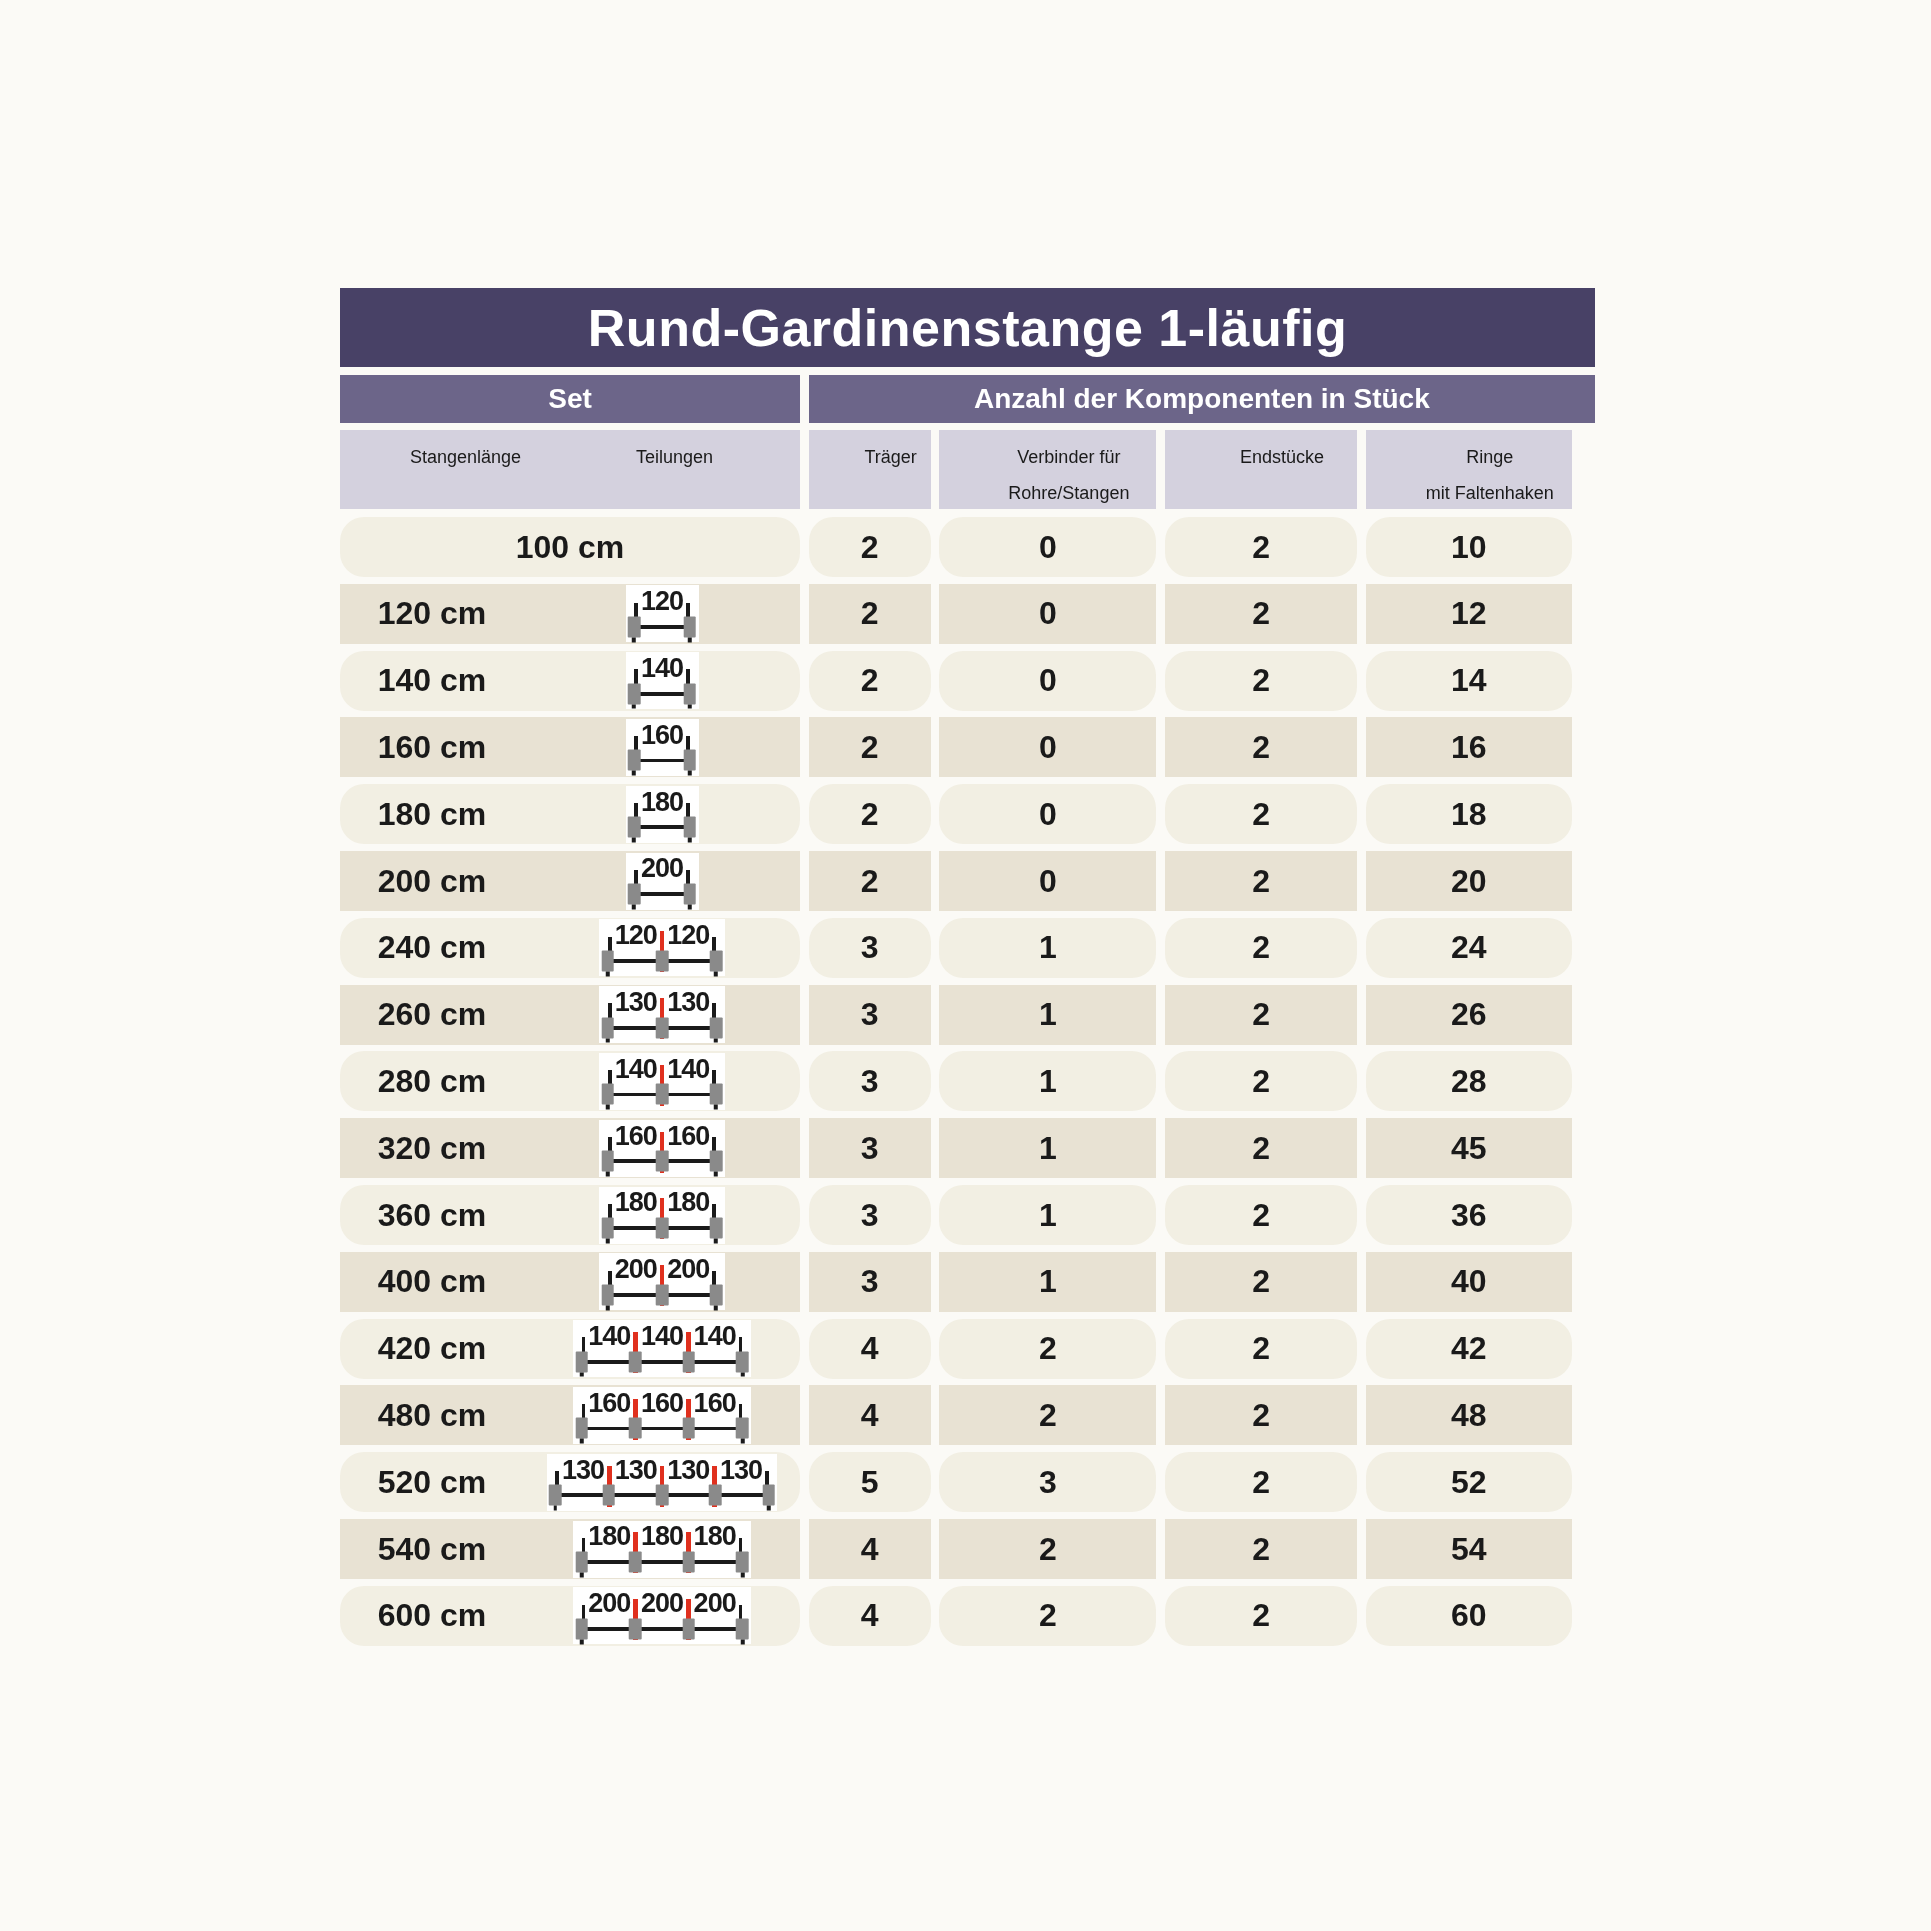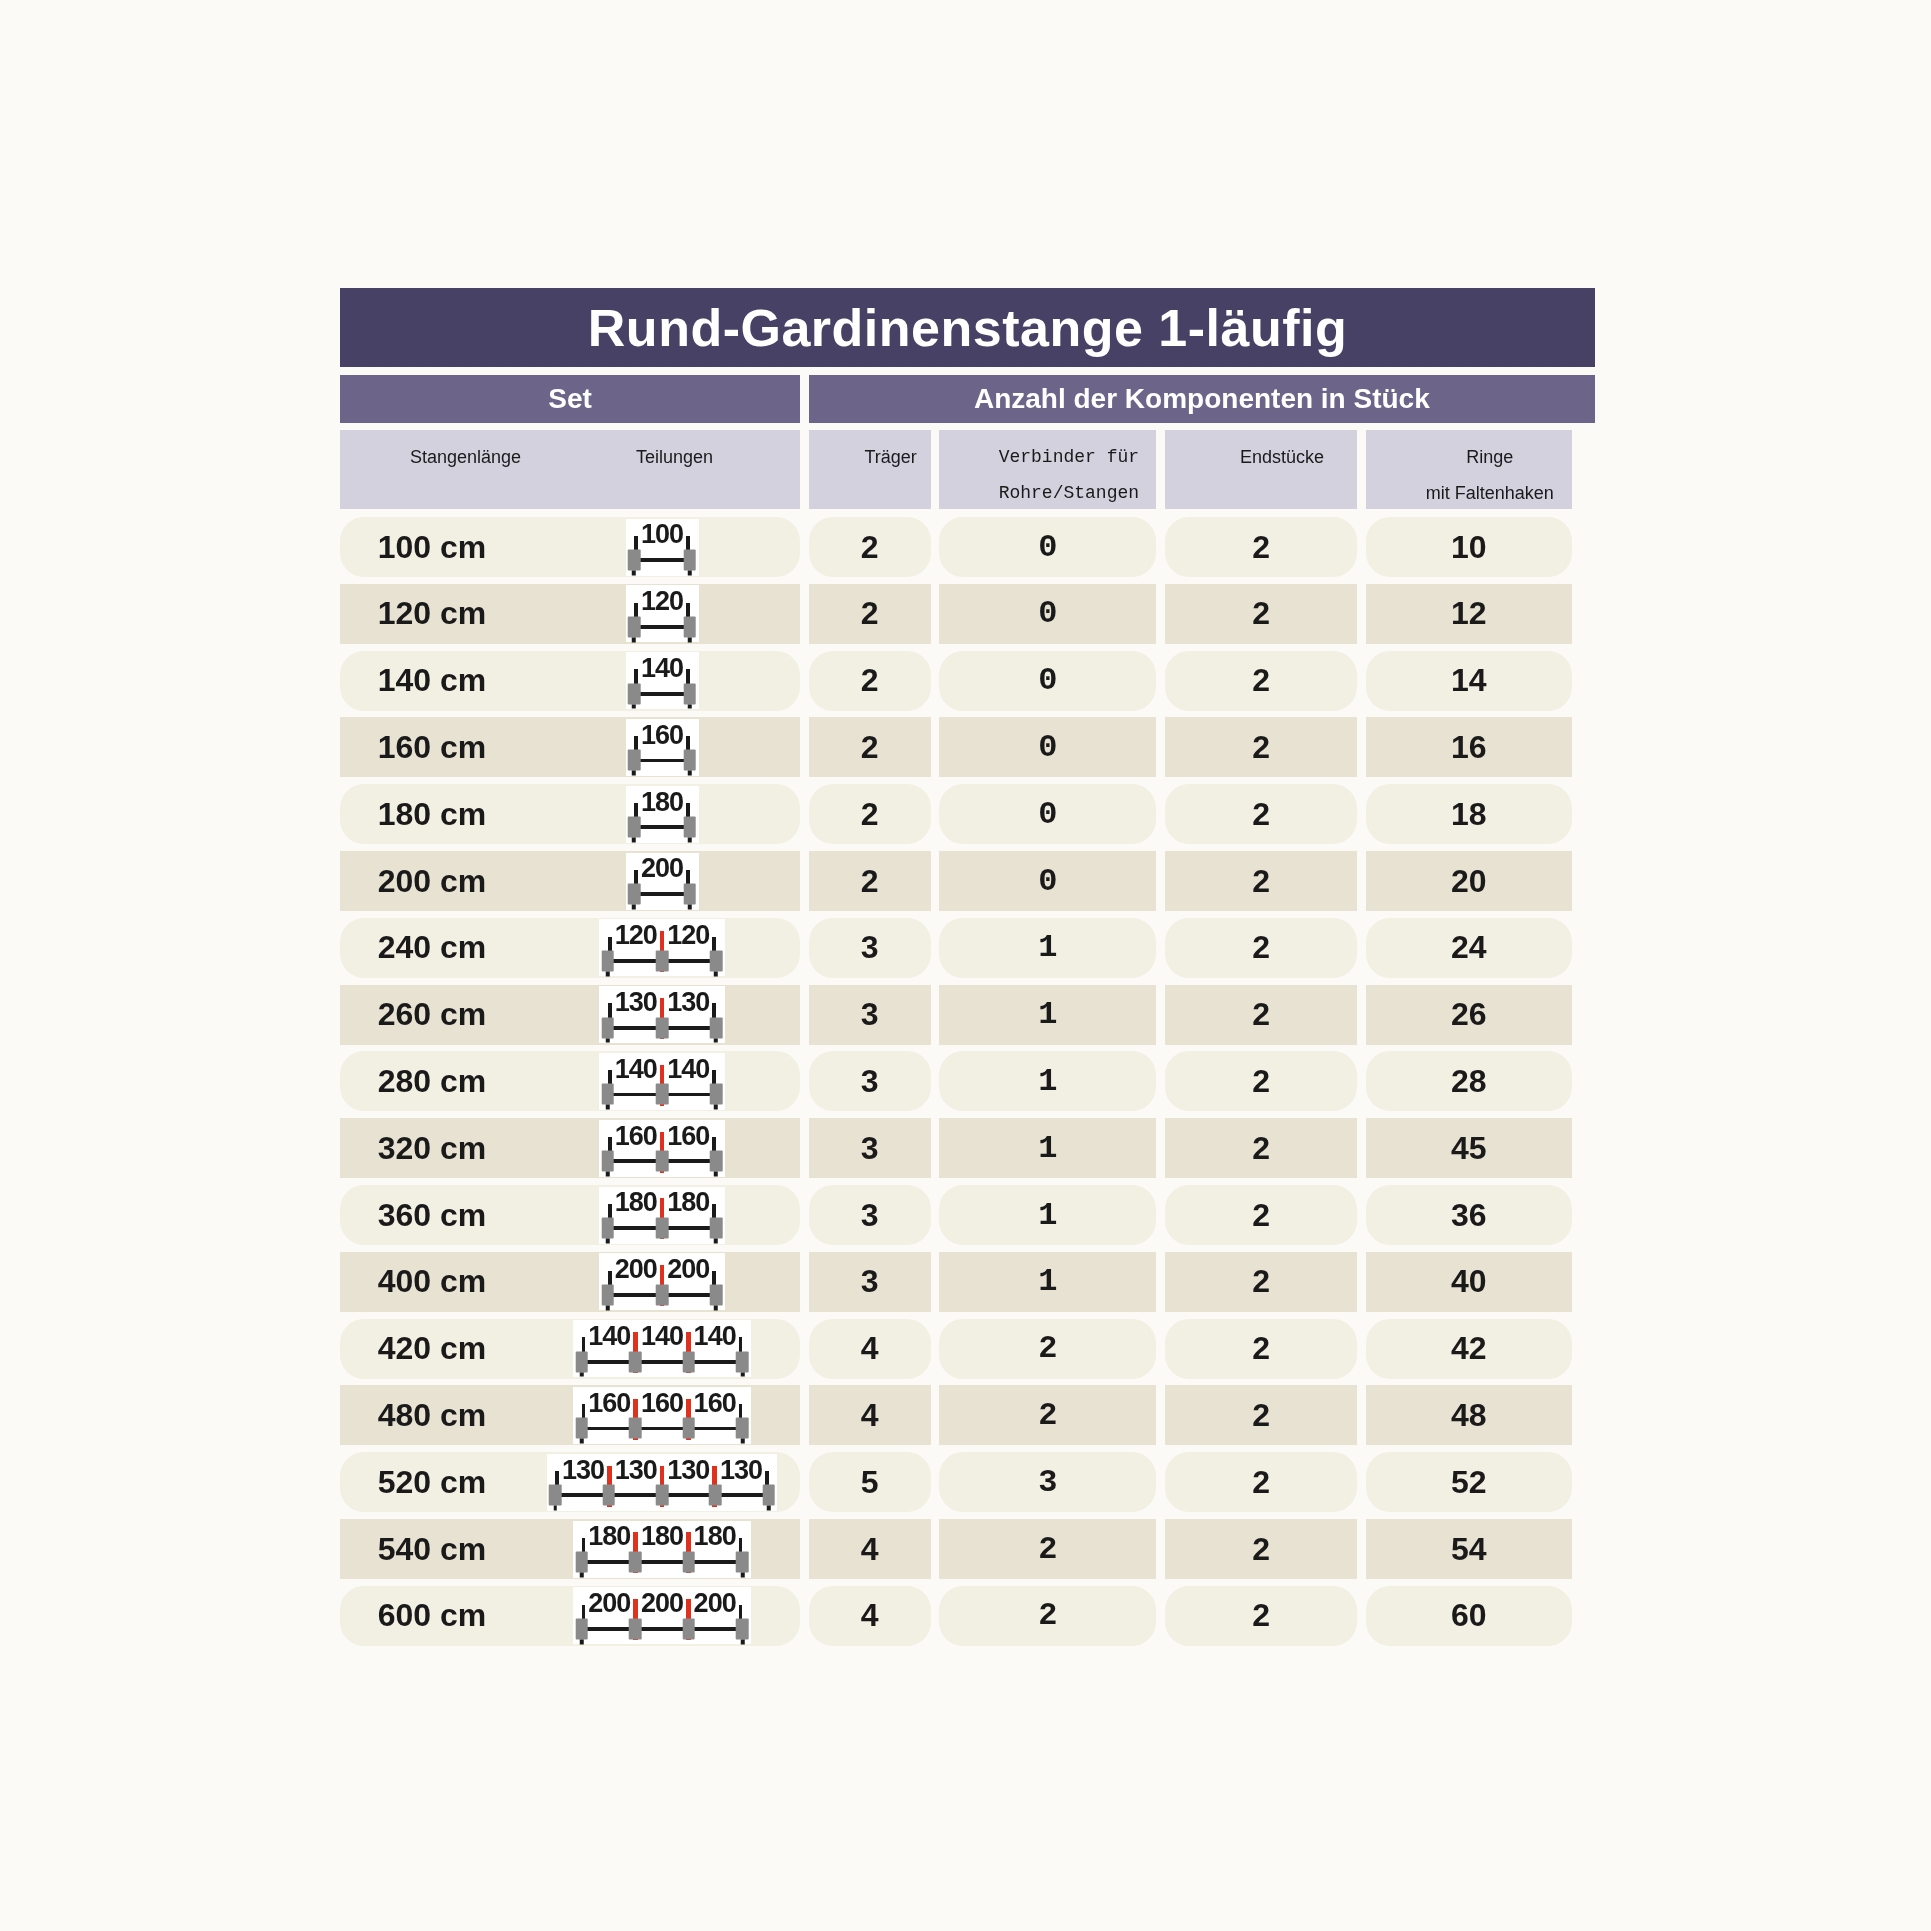--- a/index.html
+++ b/index.html
@@ -50,21 +50,21 @@
     font-size:18px;line-height:36px;font-weight:400;
     text-align:center;
     padding-left:42px;
   }
   .hcell.set-head{flex-direction:row;align-items:flex-start;width:460px;}
   .hcell .hl{width:40%;text-align:center;}
   .hcell .hr{width:60%;text-align:center;}
   
   .w-set{width:460px;}
   .w-traeger{width:122px;}
-  .w-verbinder{width:217px;font-family:Liberation Mono, monospace;}
+  .w-verbinder{width:217px;}
   .w-endstuecke{width:192px;}
   .w-ringe{width:206px;}
   
   .row{display:flex;gap:8.7px;height:60px;margin-bottom:6.8px;}
   .row .cell{display:flex;align-items:center;justify-content:center;}
   .row.light .cell{background:var(--row-light,#f2efe3);border-radius:24px;}
   .row.dark  .cell{background:var(--row-dark,#e8e2d3);}
   .cell.num{font-size:32px;font-weight:700;}
   .set-cell{display:flex;align-items:center;}
   .set-cell .len{width:40%;text-align:center;font-size:32px;font-weight:700;}
@@ -144,33 +144,20 @@
     <div class="hcell w-ringe">
       <span>Ringe</span>
       <span>mit Faltenhaken</span>
     </div>
   </div>
 
   <div>
       <div class="row light">
     <div class="cell set-cell w-set">
       <div class="len">100 cm</div>
-      <div class="diag-wrap">
-        <div class="diagram">
-          <div class="dnums">
-                <span class="tick end"></span>
-                <span class="dnum">100</span>
-                <span class="tick end"></span>
-              </div>
-          <div class="drod">
-                <span class="bracket end" style="left: 0%;"></span>
-                <span class="bracket end" style="left: 100%;"></span>
-              </div>
-        </div>
-      </div>
     </div>
     <div class="cell num w-traeger">2</div>
     <div class="cell num w-verbinder">0</div>
     <div class="cell num w-endstuecke">2</div>
     <div class="cell num w-ringe">10</div>
   </div>
       <div class="row dark">
     <div class="cell set-cell w-set">
       <div class="len">120 cm</div>
       <div class="diag-wrap">

